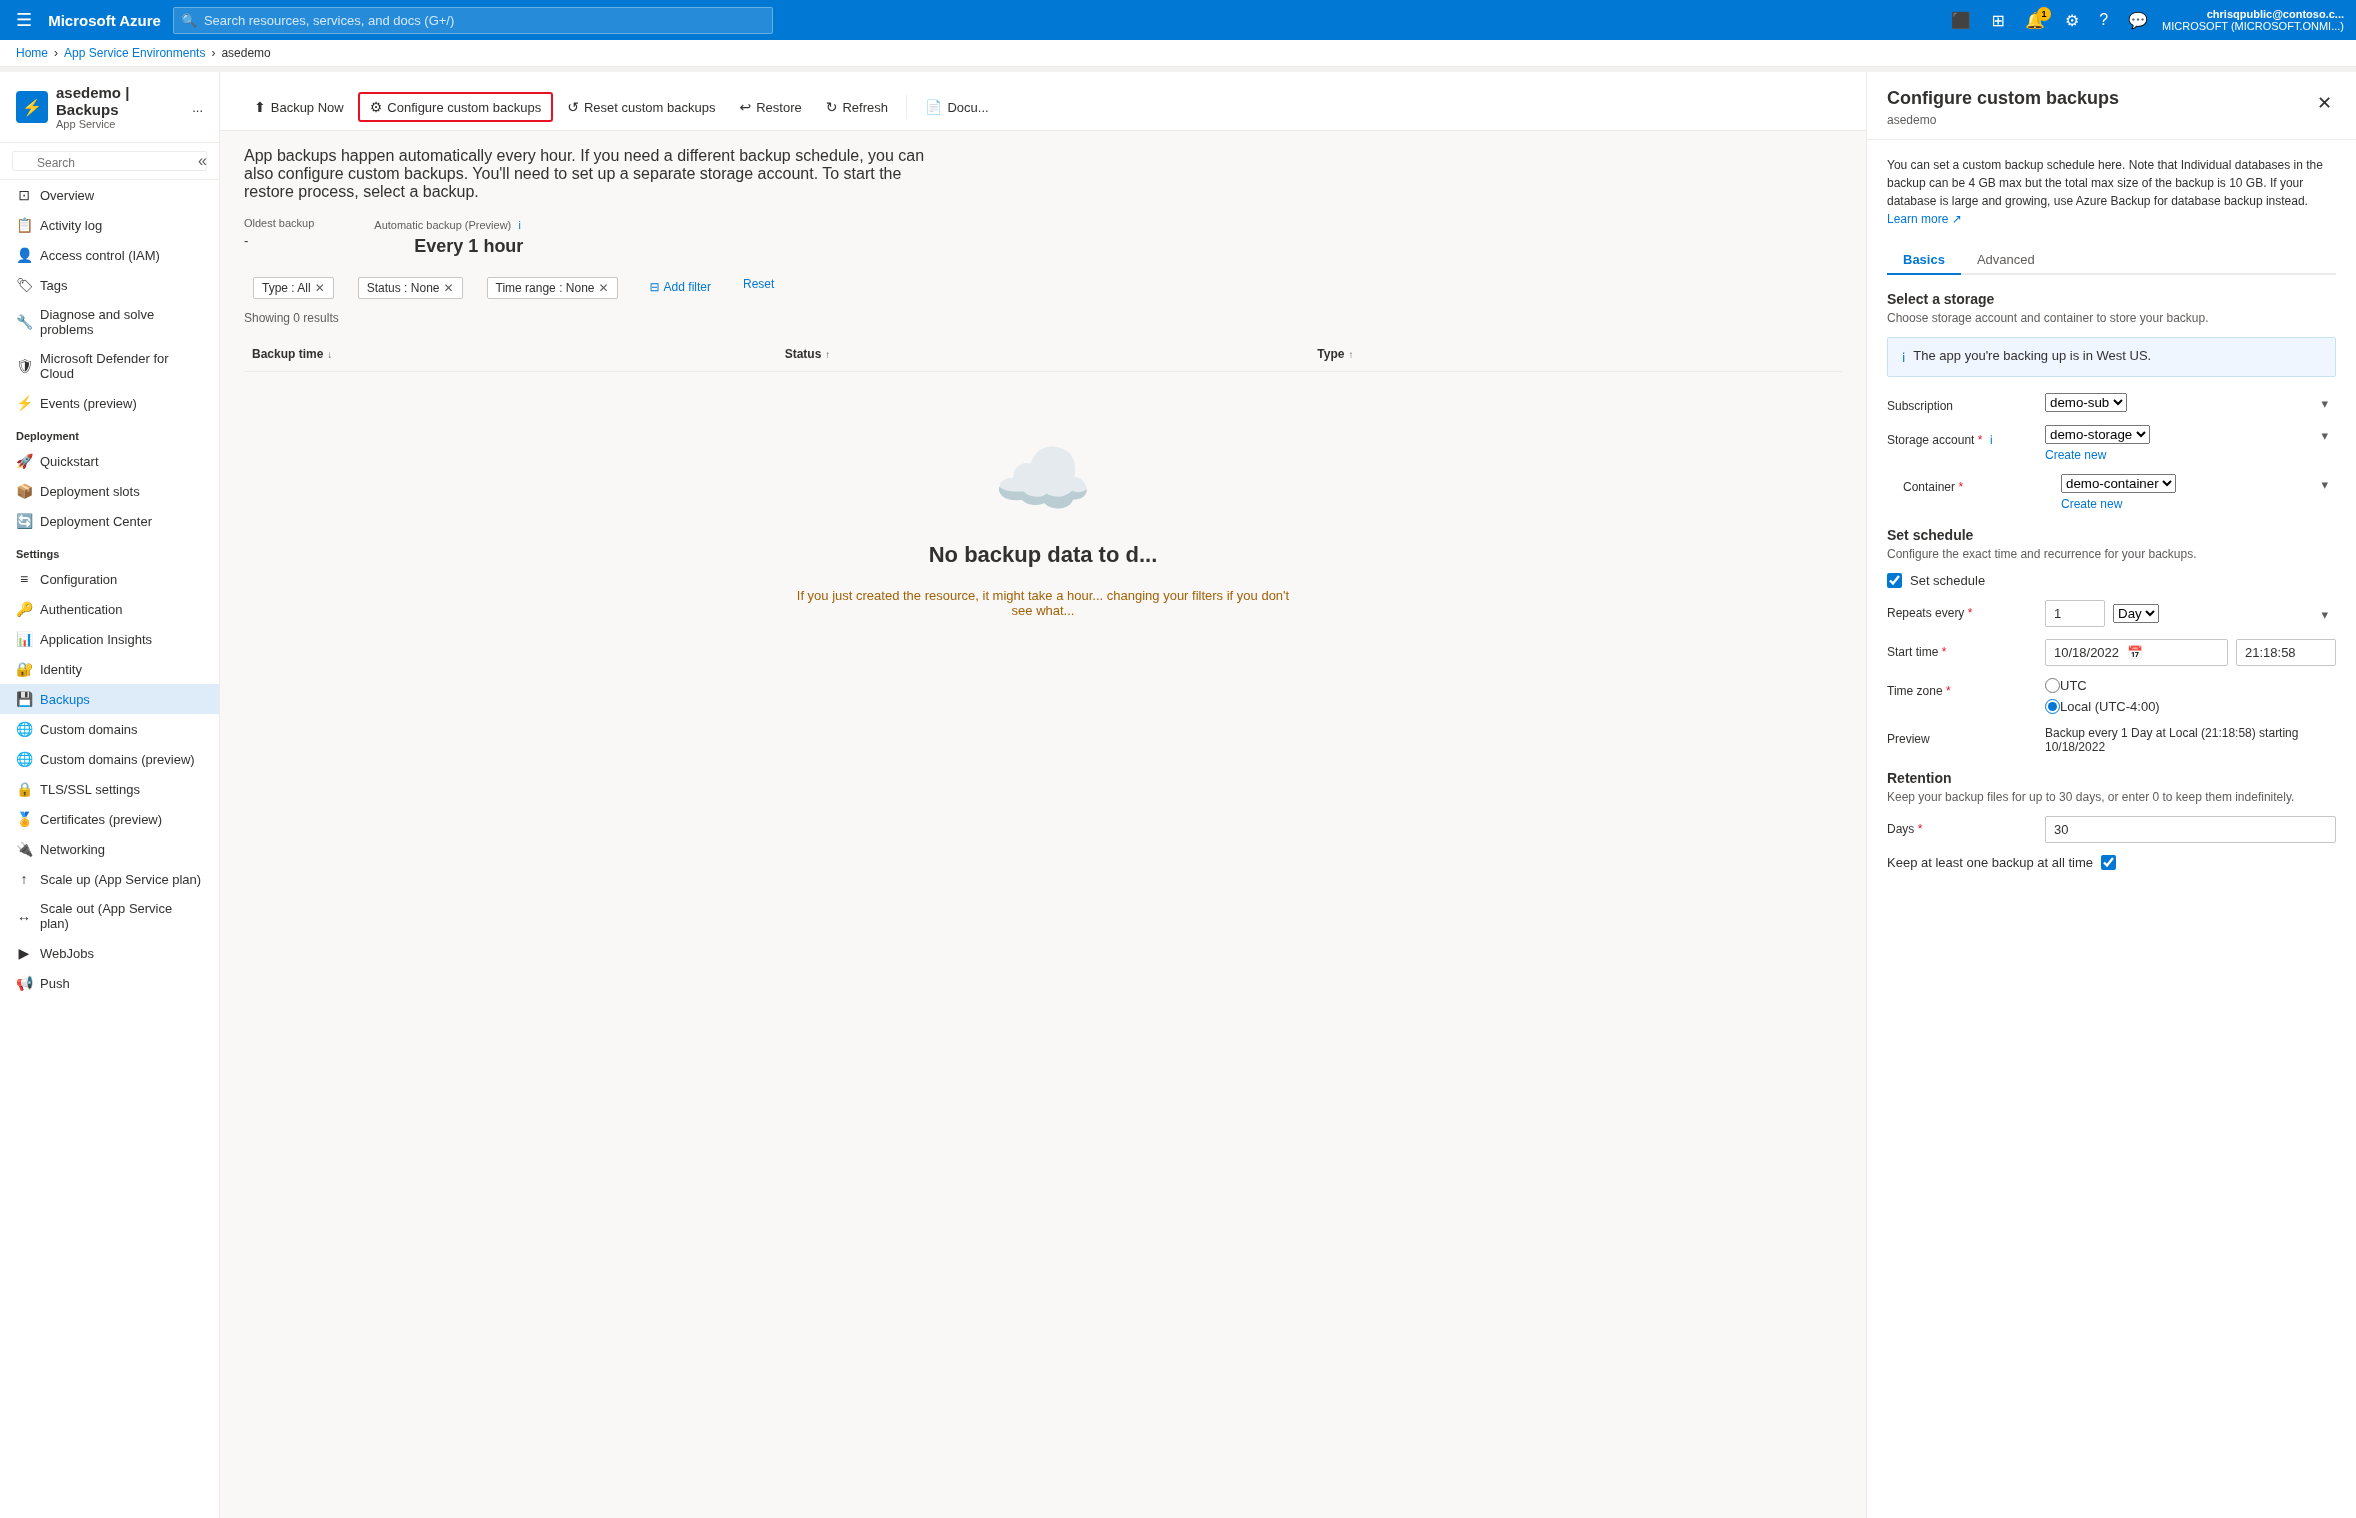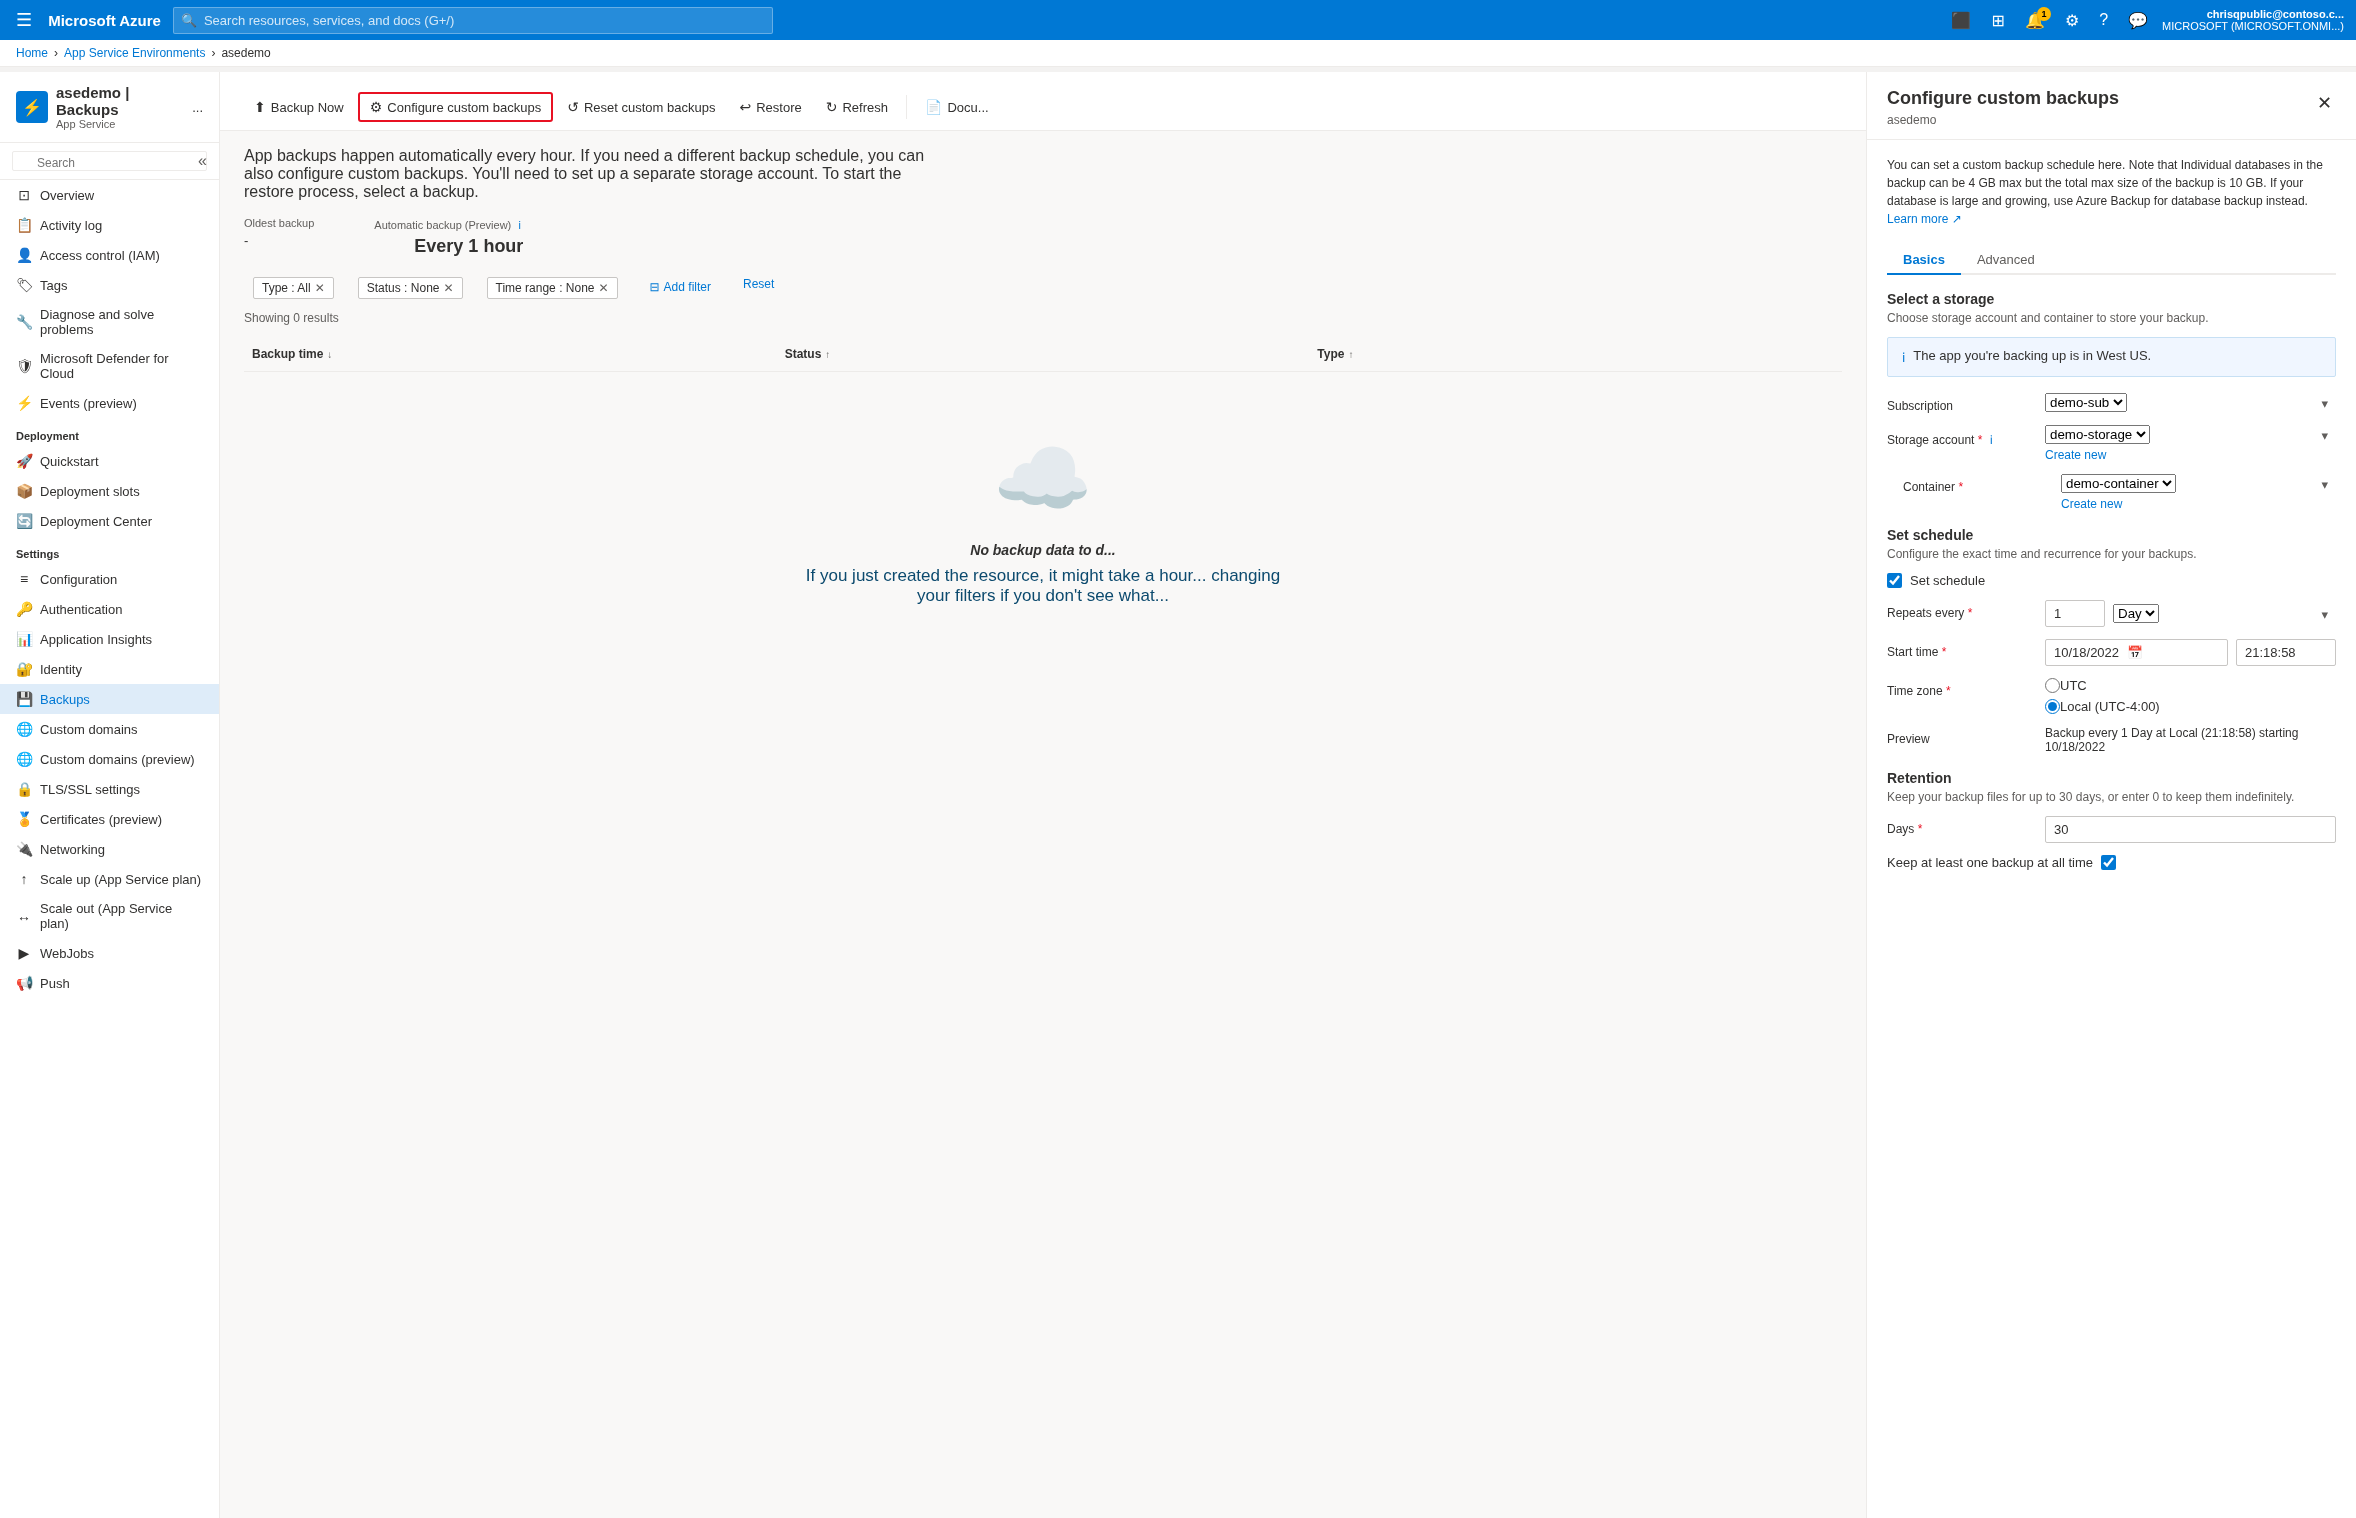--- a/index.html
+++ b/index.html
@@ -120,22 +120,22 @@
     .table-header {
       display: grid; grid-template-columns: 1fr 1fr 1fr;
       border-bottom: 1px solid #edebe9; padding: 6px 0;
     }
     .th { font-size: 12px; font-weight: 600; color: #323130; padding: 4px 8px; display: flex; align-items: center; gap: 4px; }
     .sort-icon { color: #605e5c; font-size: 10px; }
 
     
     .empty-state { display: flex; flex-direction: column; align-items: center; justify-content: center; padding: 60px 20px; }
     .cloud-icon { font-size: 80px; margin-bottom: 16px; }
-    .empty-title { font-size: 14px; font-weight: 600; margin-bottom: 8px; font-style: italic; }
-    .empty-desc { font-size: 17px; color: #0c4a6e; text-align: center; max-width: 500px; }
+    .empty-title { font-size: 22px; font-weight: 600; margin-bottom: 20px; }
+    .empty-desc { font-size: 13px; color: #a16207; text-align: center; max-width: 500px; }
 
     
     .right-panel {
       width: 490px; background: #fff; border-left: 1px solid #edebe9;
       display: flex; flex-direction: column; overflow-y: auto; flex-shrink: 0;
     }
     .panel-header {
       padding: 16px 20px 12px; border-bottom: 1px solid #edebe9;
       display: flex; align-items: flex-start; justify-content: space-between;
     }

